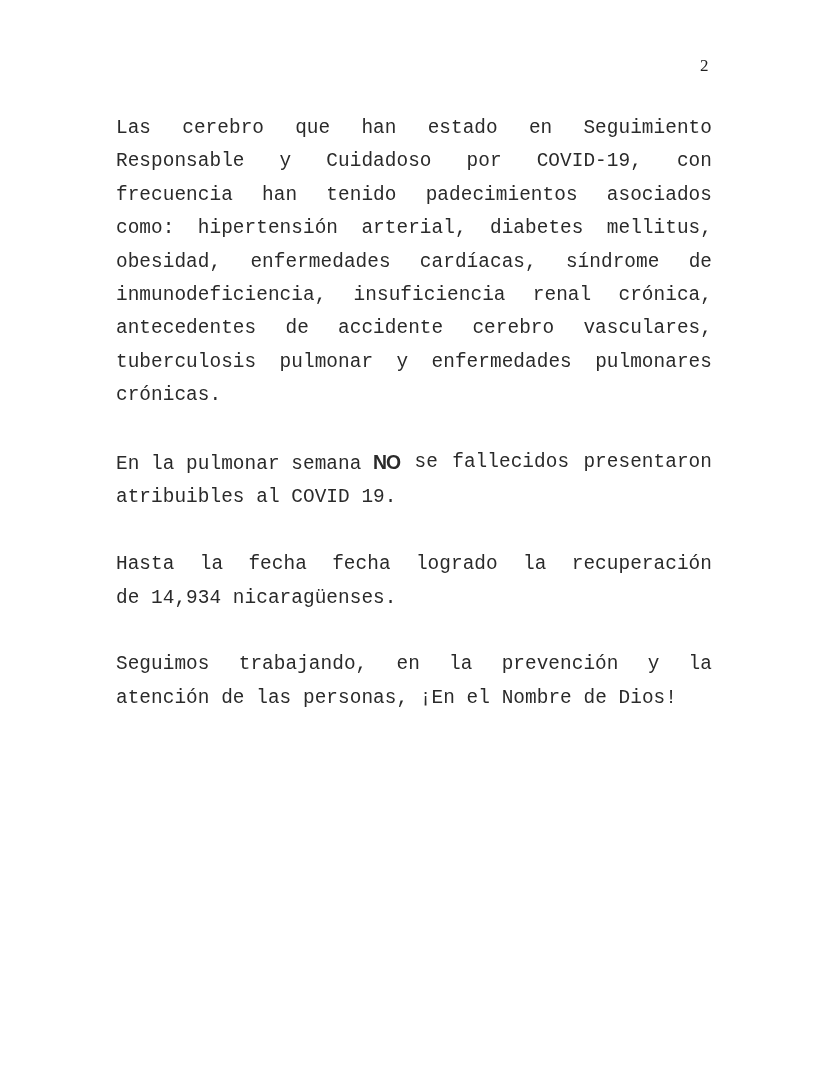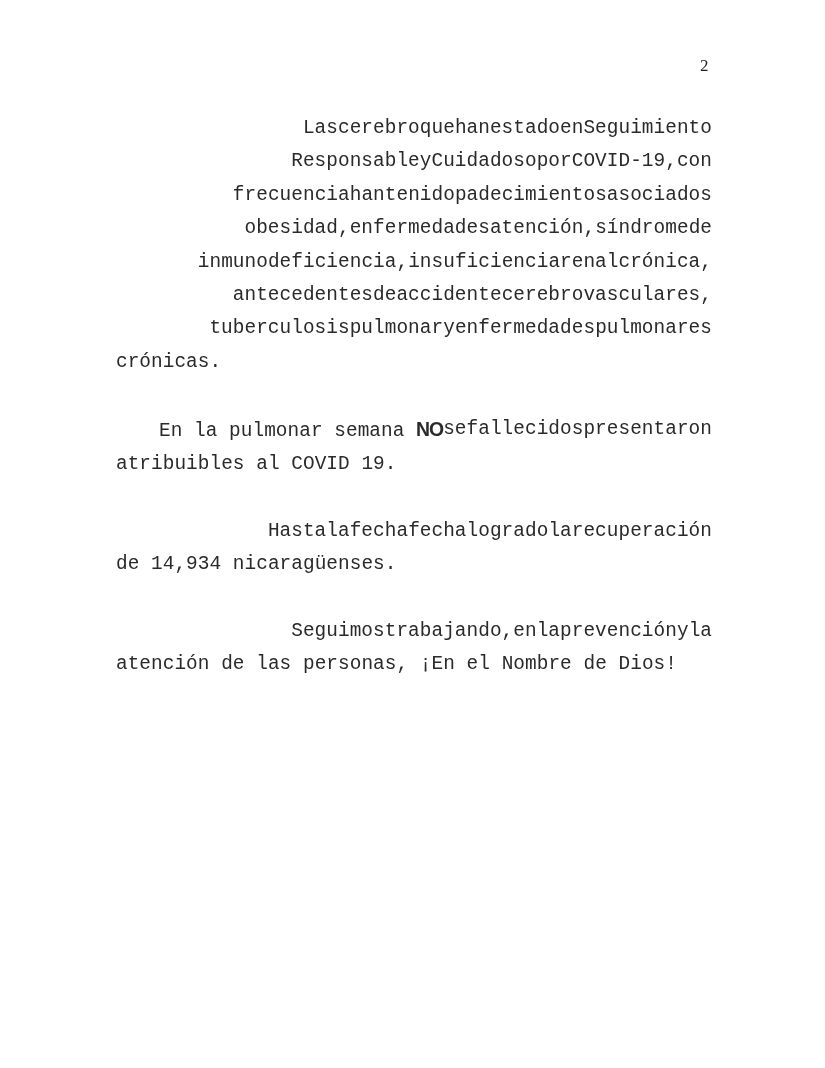--- a/index.html
+++ b/index.html
@@ -33,23 +33,22 @@
       letter-spacing: 0.05px;
     }
     .para {
       margin: 0 0 33.4px 0;
       text-align: justify;
       text-align-last: left;
       hyphens: none;
     }
     .jline {
       display: flex;
-      justify-content: flex-end;
+      justify-content: space-between;
       white-space: pre;
-      margin-left: 25px;
     }
     .lline {
       display: block;
       white-space: pre;
     }
     .bold {
       font-weight: bold;
       font-family: Liberation Sans, sans-serif;
       letter-spacing: -1px;
     }
@@ -80,23 +79,30 @@
       <span>con</span>
     </div>
     <div class="jline">
       <span>frecuencia</span>
       <span>han</span>
       <span>tenido</span>
       <span>padecimientos</span>
       <span>asociados</span>
     </div>
     <div class="jline">
+      <span>como:</span>
+      <span>hipertensión</span>
+      <span>arterial,</span>
+      <span>diabetes</span>
+      <span>mellitus,</span>
+    </div>
+    <div class="jline">
       <span>obesidad,</span>
       <span>enfermedades</span>
-      <span>atención,</span>
+      <span>cardíacas,</span>
       <span>síndrome</span>
       <span>de</span>
     </div>
     <div class="jline">
       <span>inmunodeficiencia,</span>
       <span>insuficiencia</span>
       <span>renal</span>
       <span>crónica,</span>
     </div>
     <div class="jline">

